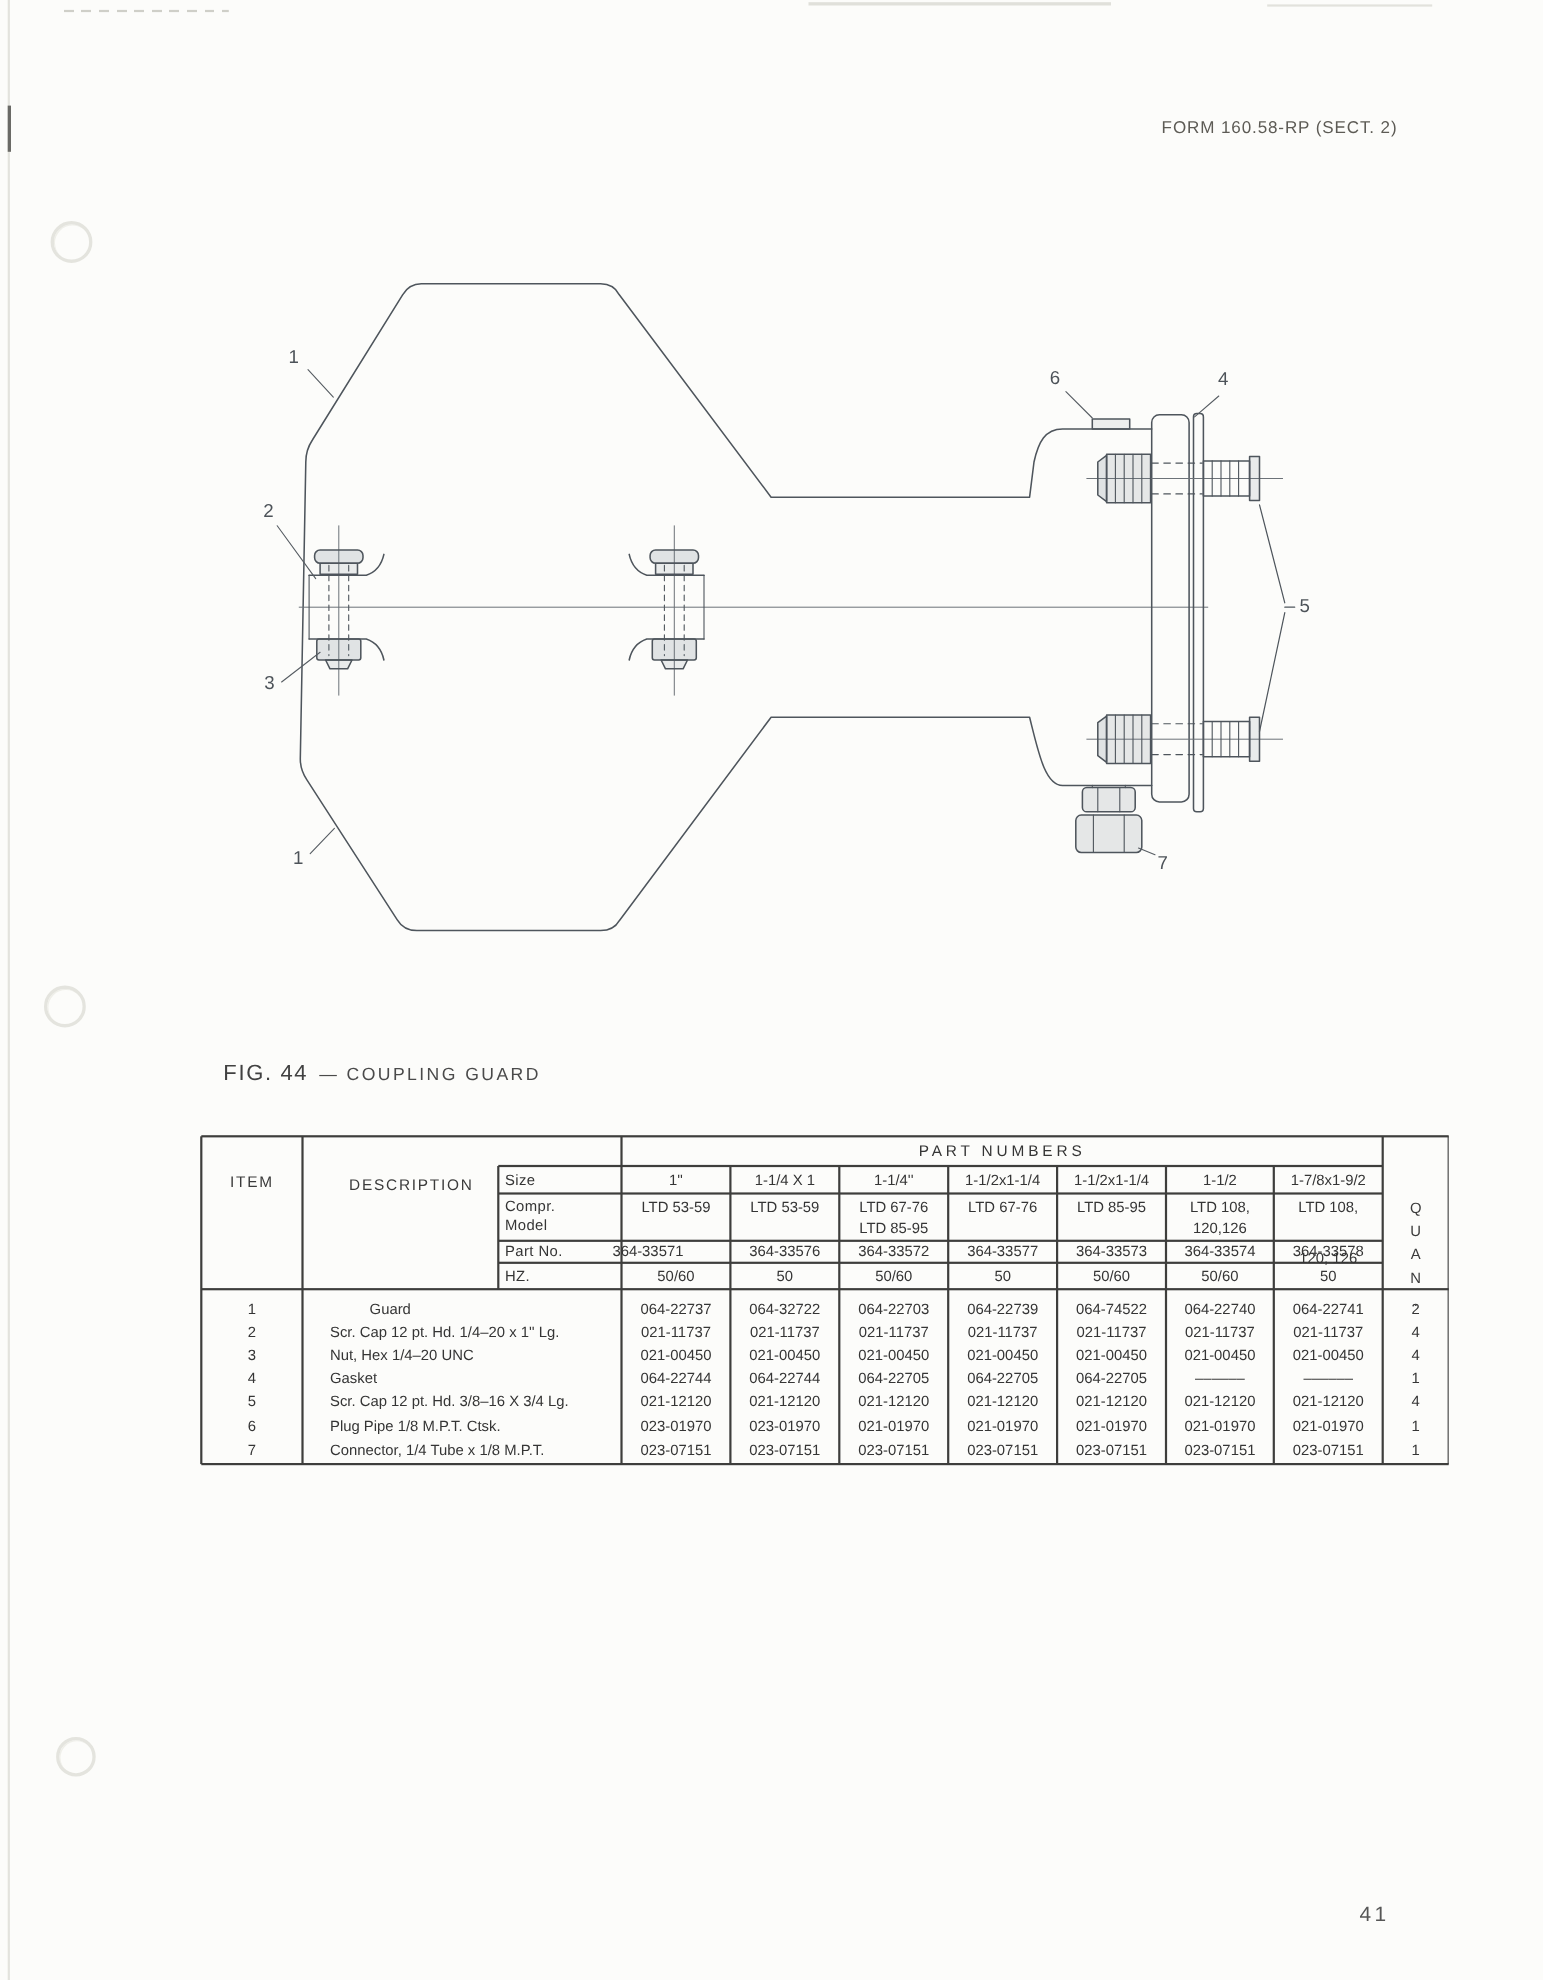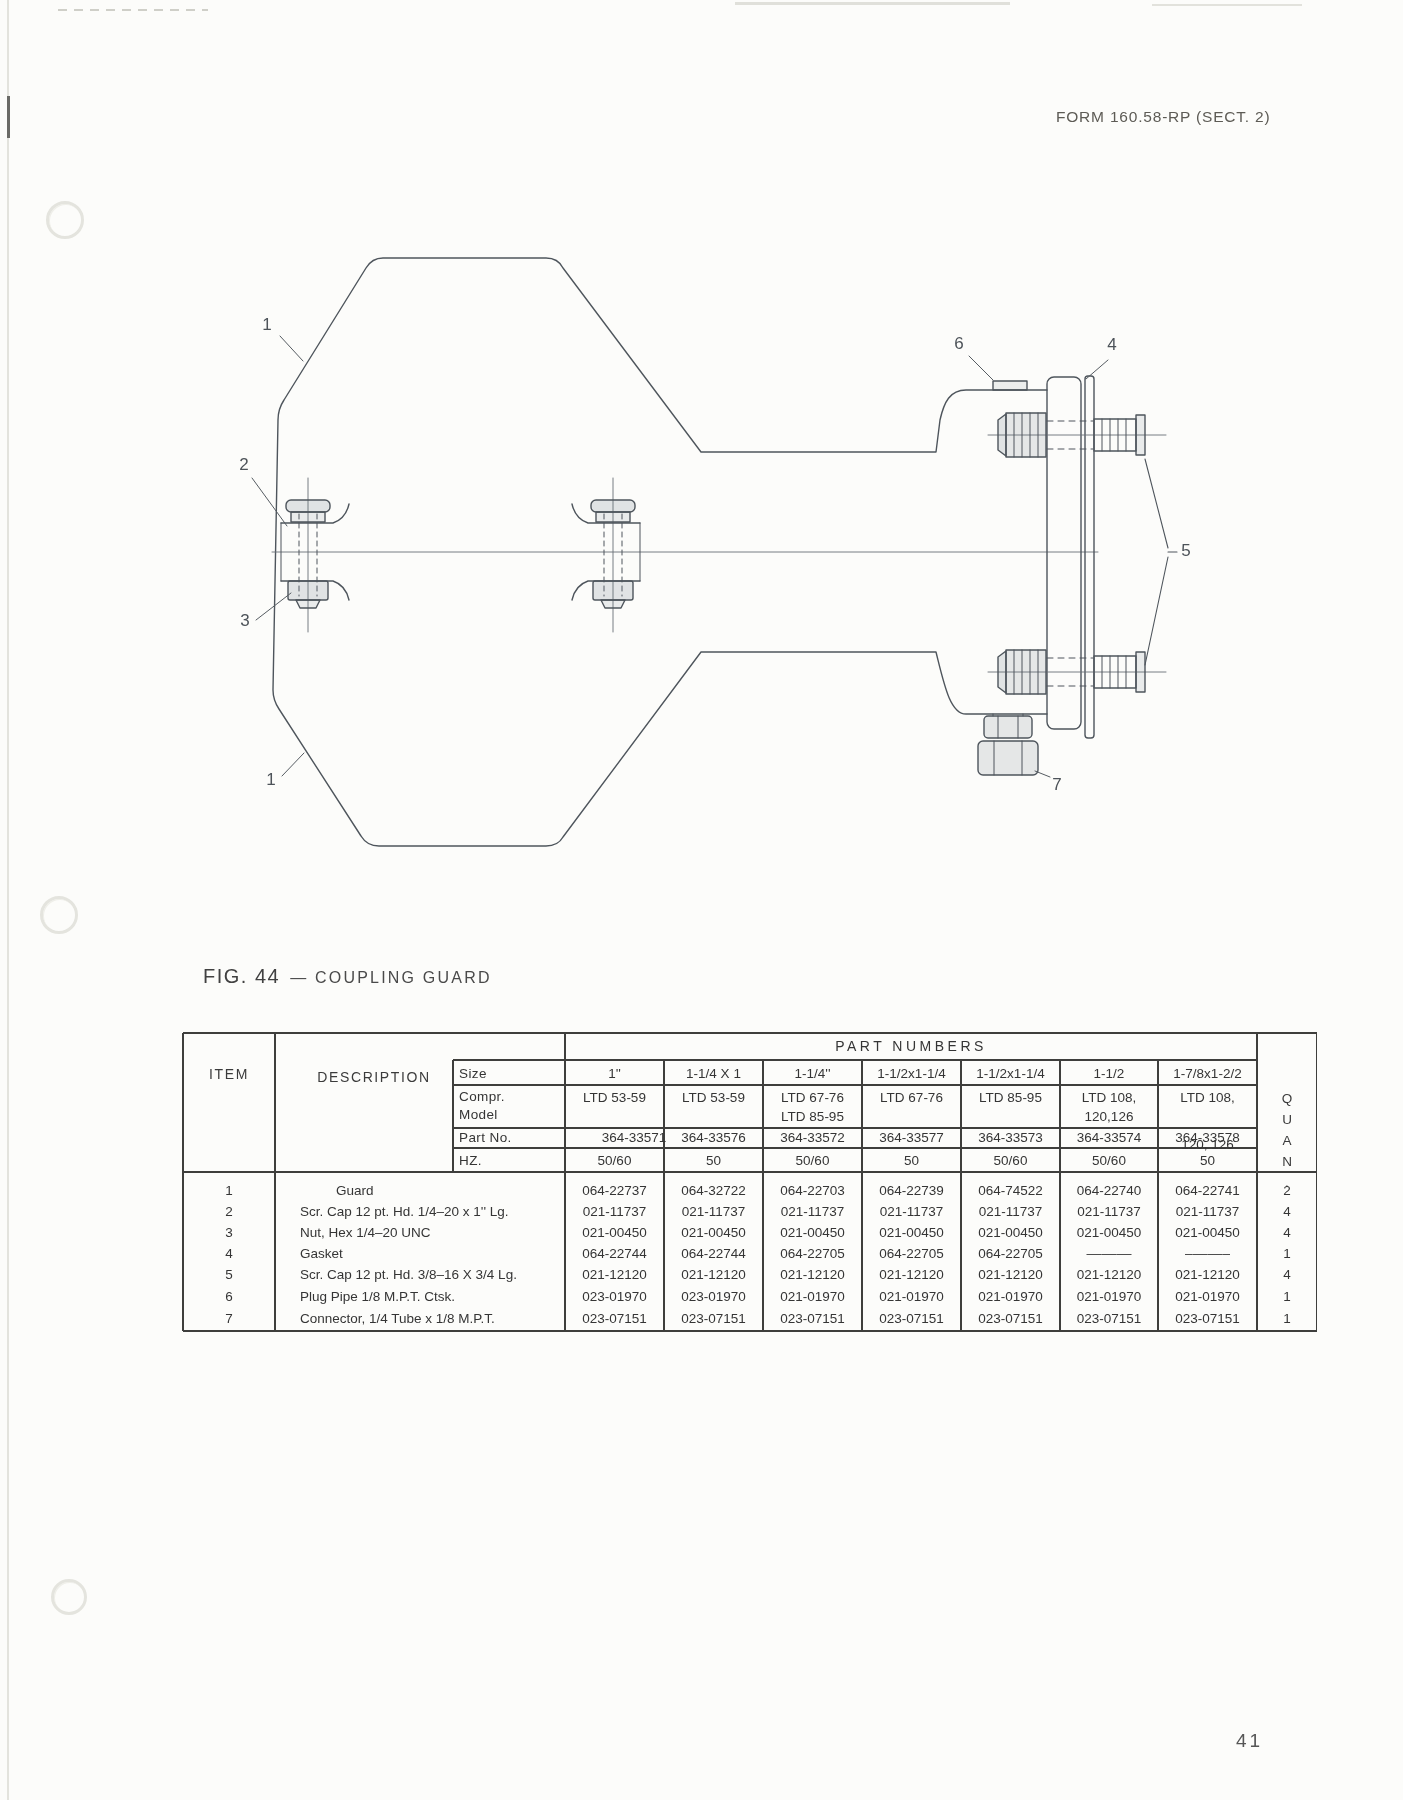--- a/index.html
+++ b/index.html
@@ -157,21 +157,21 @@
     <div class="tc hdr" style="left: 191px; top: 44px;">DESCRIPTION</div>
     <div class="tc pn" style="left: 728px; top: 13px;">PART NUMBERS</div>
     <div class="tc left lbl" style="left: 276px; top: 40px;">Size</div>
     <div class="tc left lbl" style="left: 276px; top: 63px;">Compr.</div>
     <div class="tc left lbl" style="left: 276px; top: 81px;">Model</div>
     <div class="tc left lbl" style="left: 276px; top: 104px;">Part No.</div>
     <div class="tc left lbl" style="left: 276px; top: 127px;">HZ.</div>
     <div class="quan-vert" style="left: 1104px; top: 58px;">QUAN.</div>
     <div class="tc " style="left: 431.5px; top: 40px;">1''</div>
     <div class="tc " style="left: 431.5px; top: 64px;">LTD 53-59</div>
-    <div class="tc " style="left: 451px; top: 104px;">364-33571</div>
+    <div class="tc " style="left: 406px; top: 104px;">364-33571</div>
     <div class="tc " style="left: 431.5px; top: 127px;">50/60</div>
     <div class="tc " style="left: 530.5px; top: 40px;">1-1/4 X 1</div>
     <div class="tc " style="left: 530.5px; top: 64px;">LTD 53-59</div>
     <div class="tc " style="left: 530.5px; top: 104px;">364-33576</div>
     <div class="tc " style="left: 530.5px; top: 127px;">50</div>
     <div class="tc " style="left: 629.5px; top: 40px;">1-1/4''</div>
     <div class="tc " style="left: 629.5px; top: 64px;">LTD 67-76</div>
     <div class="tc " style="left: 629.5px; top: 83px;">LTD 85-95</div>
     <div class="tc " style="left: 629.5px; top: 104px;">364-33572</div>
     <div class="tc " style="left: 629.5px; top: 127px;">50/60</div>
@@ -181,21 +181,21 @@
     <div class="tc " style="left: 728.5px; top: 127px;">50</div>
     <div class="tc " style="left: 827.5px; top: 40px;">1-1/2x1-1/4</div>
     <div class="tc " style="left: 827.5px; top: 64px;">LTD 85-95</div>
     <div class="tc " style="left: 827.5px; top: 104px;">364-33573</div>
     <div class="tc " style="left: 827.5px; top: 127px;">50/60</div>
     <div class="tc " style="left: 926px; top: 40px;">1-1/2</div>
     <div class="tc " style="left: 926px; top: 64px;">LTD 108,</div>
     <div class="tc " style="left: 926px; top: 83px;">120,126</div>
     <div class="tc " style="left: 926px; top: 104px;">364-33574</div>
     <div class="tc " style="left: 926px; top: 127px;">50/60</div>
-    <div class="tc " style="left: 1024.5px; top: 40px;">1-7/8x1-2/2</div>
+    <div class="tc " style="left: 1024.5px; top: 40px;">1-7/8x1-9/2</div>
     <div class="tc " style="left: 1024.5px; top: 64px;">LTD 108,</div>
     <div class="tc " style="left: 1024.5px; top: 83px; margin-top: 28px;">120, 126</div>
     <div class="tc " style="left: 1024.5px; top: 104px;">364-33578</div>
     <div class="tc " style="left: 1024.5px; top: 127px;">50</div>
     <div class="tc " style="left: 46px; top: 157px;">1</div>
     <div class="tc left" style="left: 117px; top: 157px; margin-left: 36px;">Guard</div>
     <div class="tc " style="left: 431.5px; top: 157px;">064-22737</div>
     <div class="tc " style="left: 530.5px; top: 157px;">064-32722</div>
     <div class="tc " style="left: 629.5px; top: 157px;">064-22703</div>
     <div class="tc " style="left: 728.5px; top: 157px;">064-22739</div>

